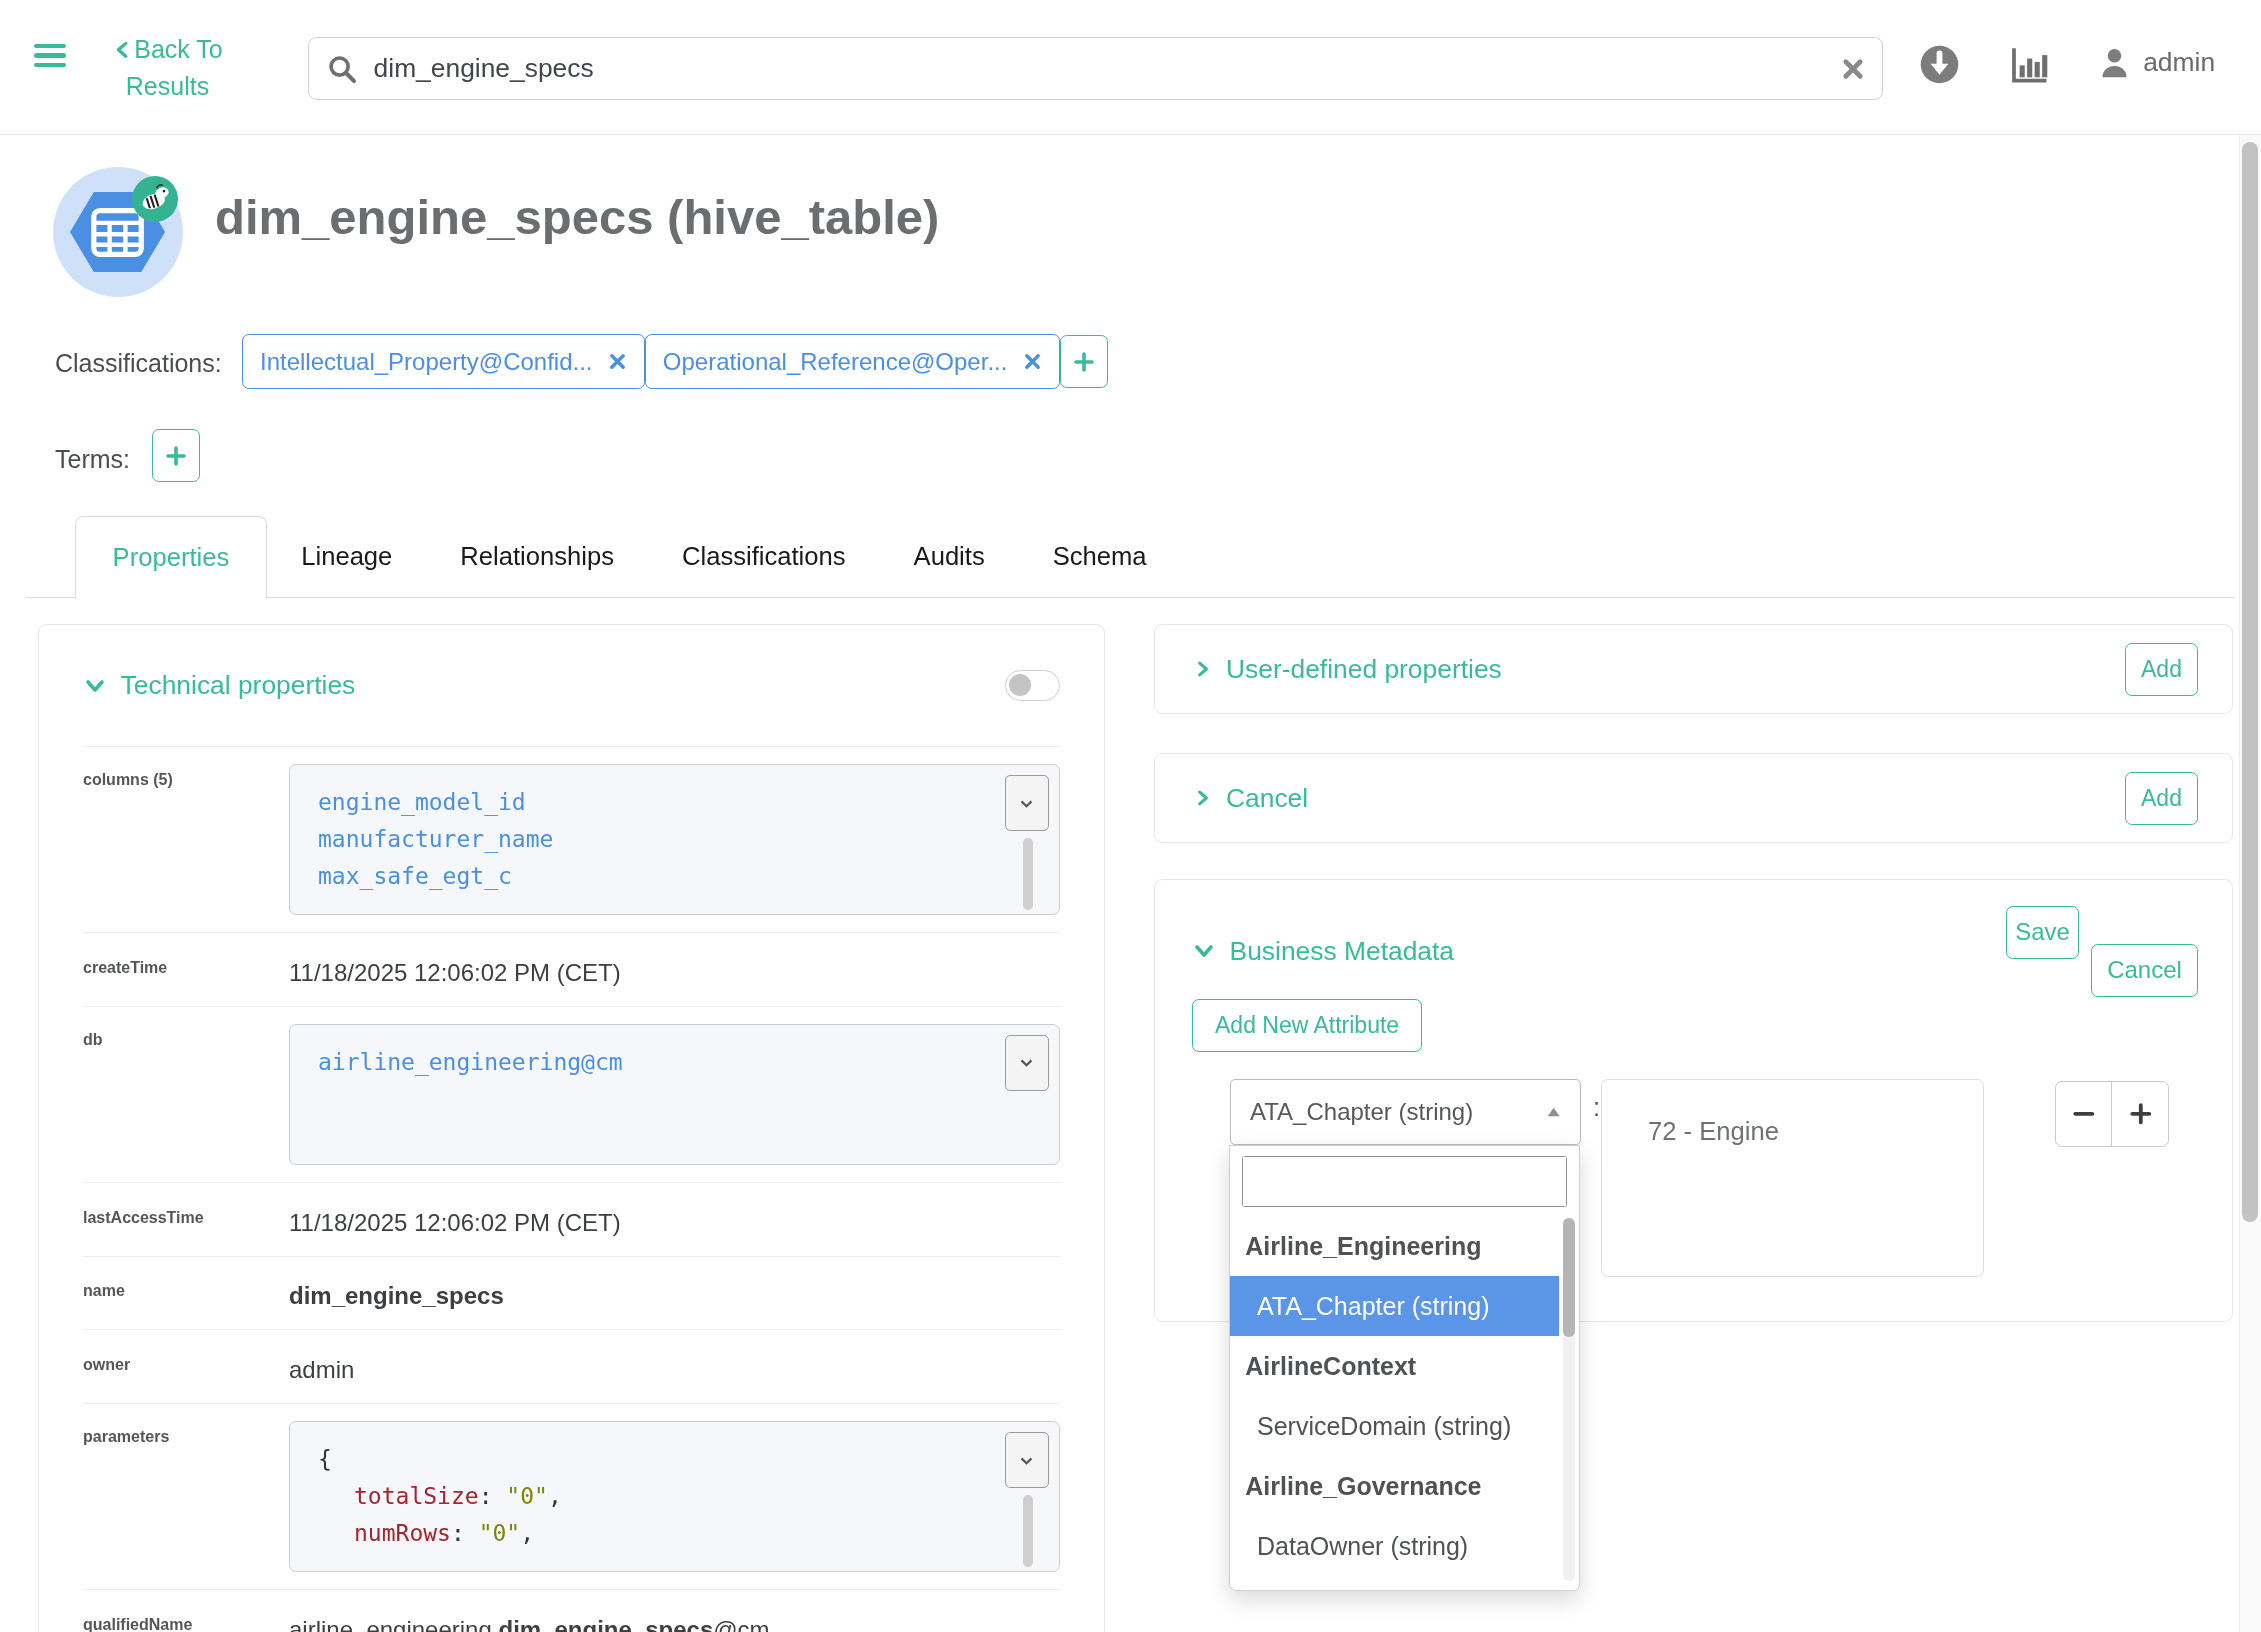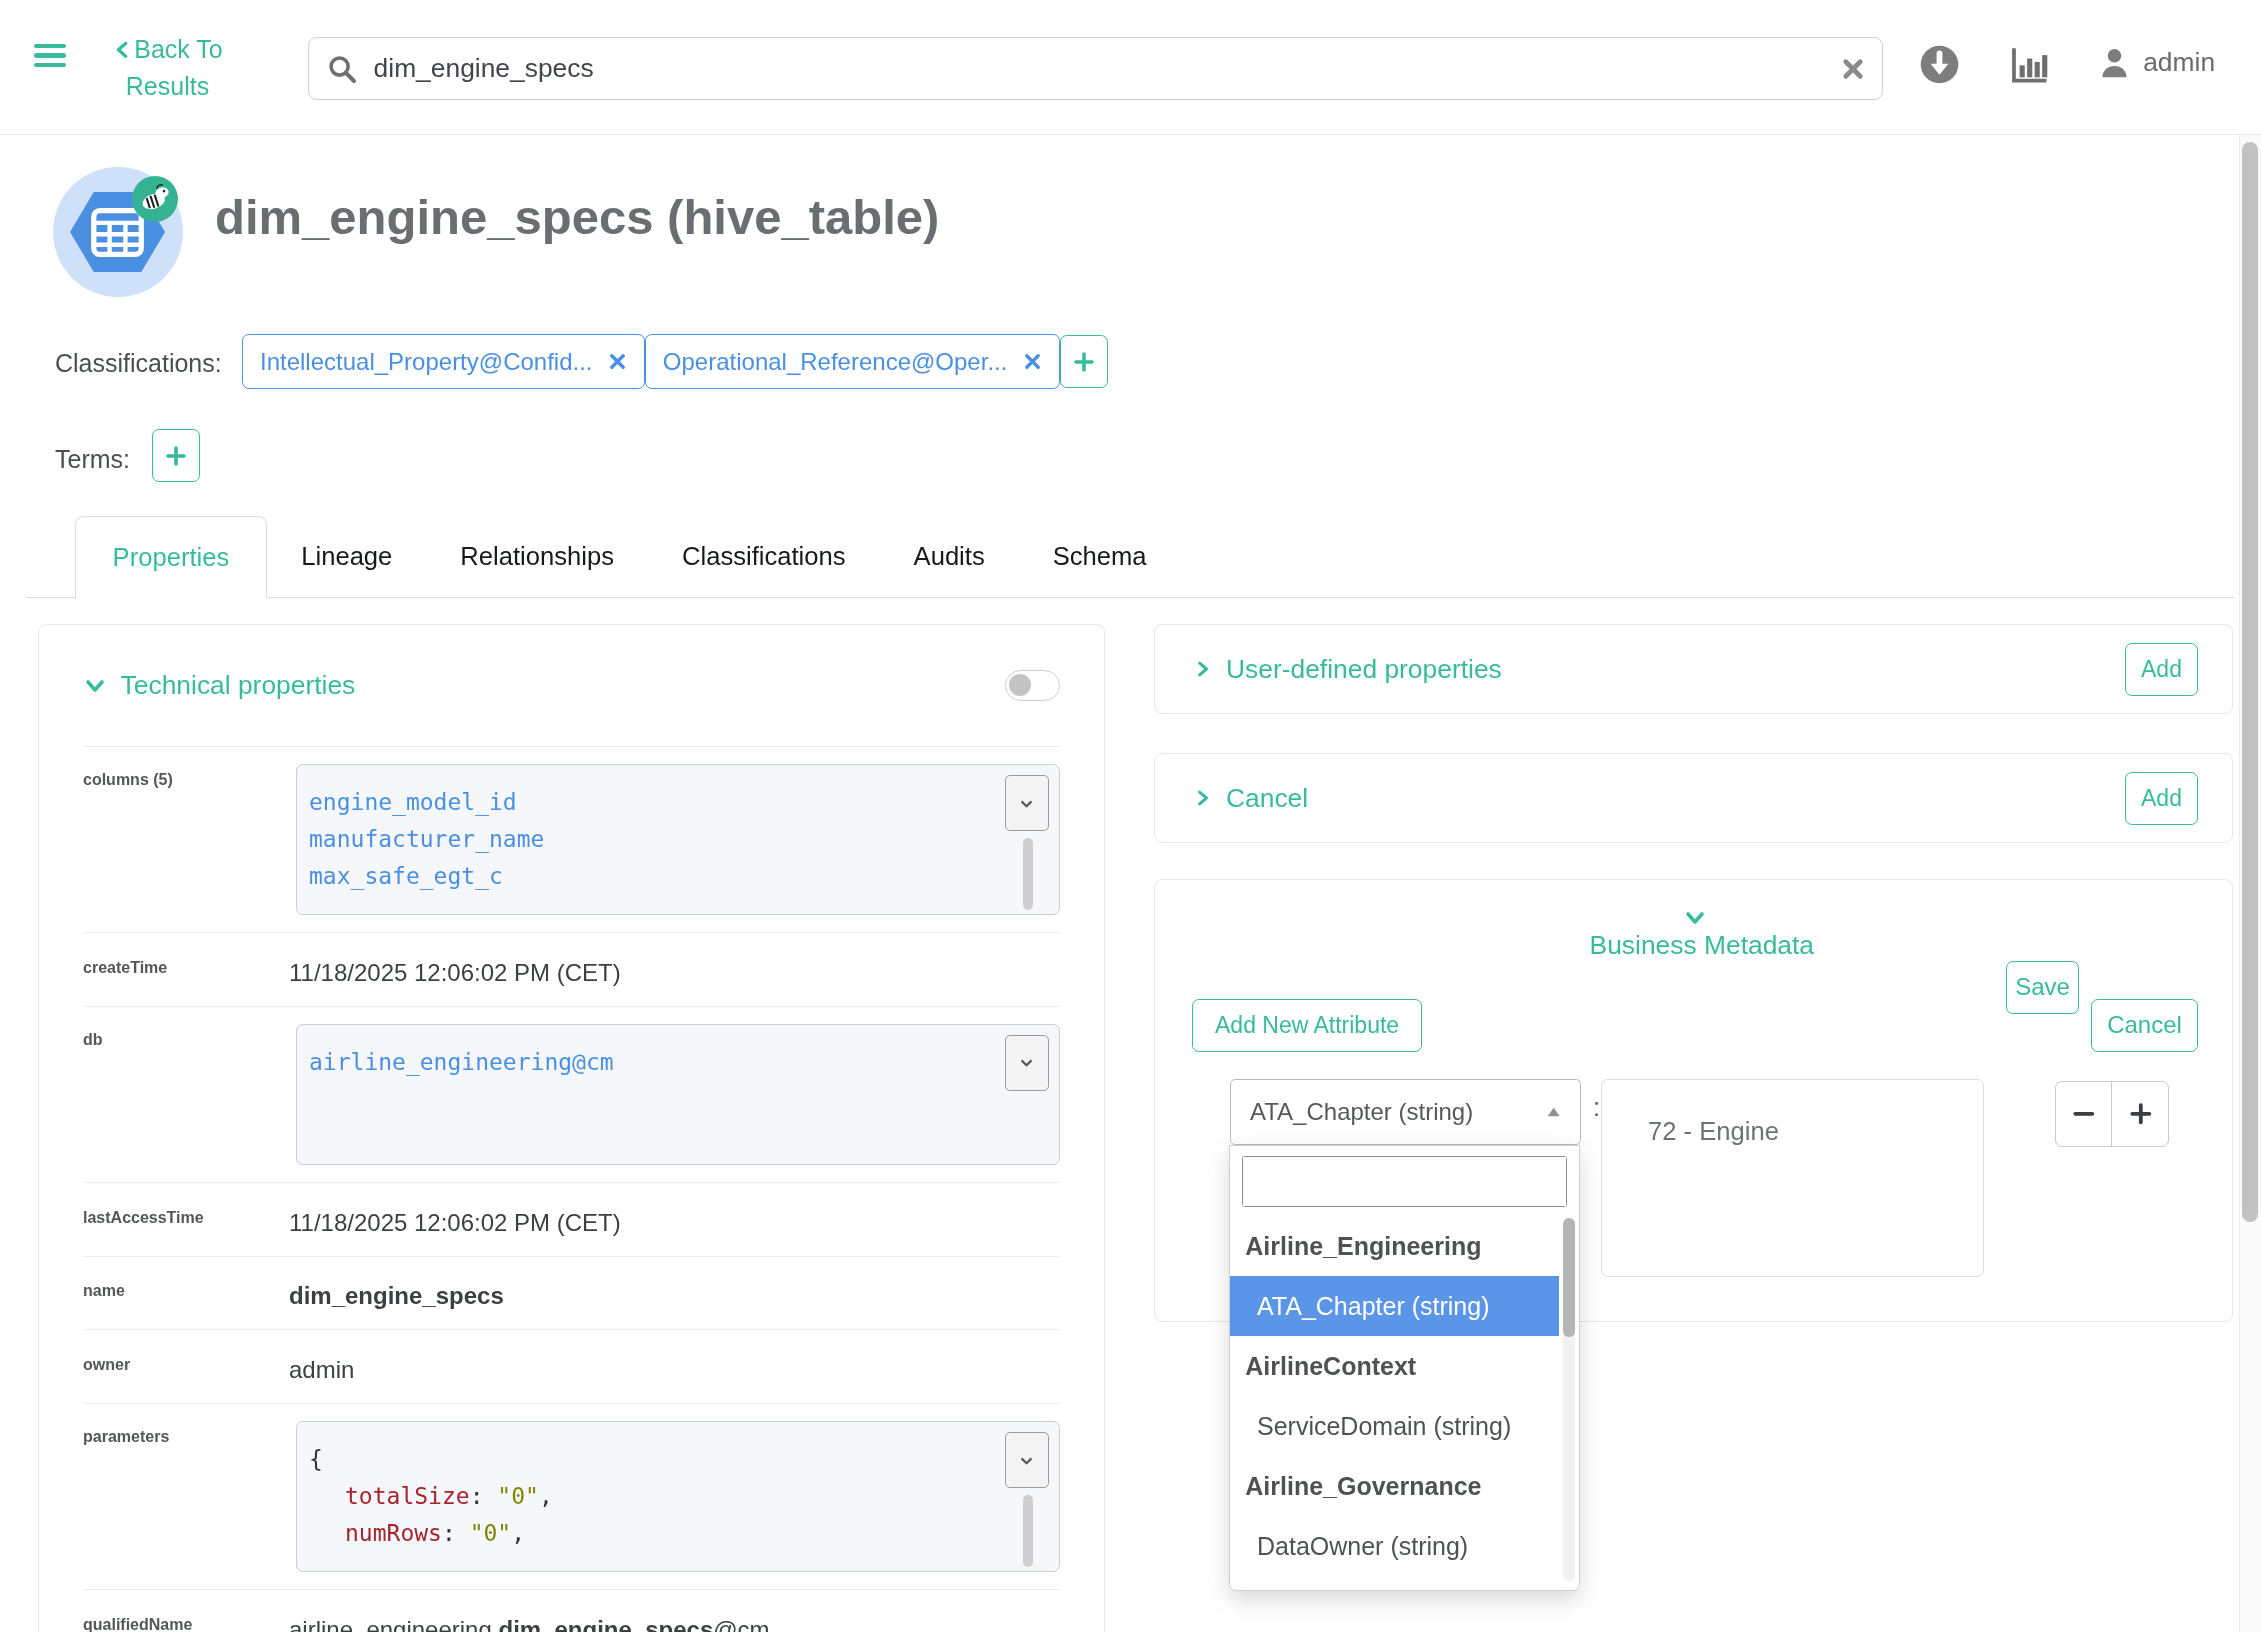--- a/index.html
+++ b/index.html
@@ -56,22 +56,22 @@
   .toggle{margin-left:auto;width:55px;height:31px;border:1.7px solid #cfcfcf;border-radius:17px;
           background:#fff;position:relative;box-sizing:border-box;cursor:pointer;}
   .toggle .knob{position:absolute;left:3.4px;top:2.6px;width:22px;height:22px;border-radius:50%;background:#c4c4c4;}
   .prow{display:flex;border-bottom:1.7px solid #ededed;align-items:flex-start;}
   .prow.simple{padding:19px 0;}
   .prow.boxed{padding:17px 0;}
   .pkey{width:206px;min-width:206px;font-weight:bold;color:#54565a;font-size:16px;padding-top:6.8px;}
   .pval{flex:1;font-size:24px;color:#3d4043;padding-top:6.8px;}
   .pval.bold{font-weight:bold;}
   .codebox{position:relative;flex:1;background:#f5f7fa;border:1.7px solid #c8cdd4;border-radius:6.8px;
-           box-sizing:border-box;padding:19px 12px;font-family:"DejaVu Sans Mono",monospace;
-           font-size:23px;line-height:37px;margin-left:7px;}
+           box-sizing:border-box;padding:19px 28px;font-family:"DejaVu Sans Mono",monospace;
+           font-size:23px;line-height:37px;}
   .codebox.h-db{height:141px;}
   .codelink{display:block;color:#4a90e2;cursor:pointer;text-decoration:none;}
   .expand-btn{position:absolute;top:10.2px;right:10.2px;width:44px;height:56px;background:#f4f4f4;
               border:1.7px solid #9a9a9a;border-radius:5.1px;display:flex;align-items:center;
               justify-content:center;box-sizing:border-box;cursor:pointer;}
   .box-scroll{position:absolute;top:73px;right:25.6px;width:10.2px;bottom:12px;background:#ececec;border-radius:5.1px;}
   .box-thumb{width:10.2px;height:72px;background:#cfcfcf;border-radius:5.1px;}
   .jline{display:block;padding-left:36px;}
   .jline.brace{padding-left:0;color:#333;}
   .jkey{color:#a6242d;}
@@ -79,21 +79,21 @@
   .jstr{color:#7d8600;}
   .qn-bold{font-weight:bold;}
 
   
   .rcard{position:absolute;left:1154px;width:1079px;background:#fff;border:1.7px solid #e6e6e6;
          border-radius:8.5px;box-sizing:border-box;}
   .rcard-head{display:flex;align-items:center;padding:0 34px 0 37px;height:100%;}
   .tbtn{display:inline-flex;align-items:center;justify-content:center;border:1.7px solid #38bb9b;
         border-radius:6.8px;color:#38bb9b;background:#fff;font-size:23px;cursor:pointer;box-sizing:border-box;}
   .btn-add{margin-left:auto;width:73px;height:53px;}
-  .bm-head{display:flex;align-items:center;padding:25.6px 34px 0 37px;flex-direction:column;}
+  .bm-head{display:flex;align-items:center;padding:25.6px 34px 0 37px;}
   .bm-actions{margin-left:auto;display:flex;gap:12px;}
   .btn-save{width:73px;height:53px;font-size:24px;}
   .btn-cancel{width:107px;height:53px;font-size:24px;margin-top:38px;}
   .btn-addnew{position:absolute;left:37px;top:119px;height:53px;padding:0 22px;font-size:23px;}
   .bm-select{position:absolute;left:75px;top:199px;width:351px;height:66px;border:1.7px solid #b9b9b9;
              border-radius:5.1px;background:#fff;display:flex;align-items:center;padding:0 19px;
              box-sizing:border-box;cursor:pointer;}
   .bm-select span{font-size:24px;color:#56585a;}
   .bm-colon{position:absolute;left:438px;top:213px;font-size:25.6px;color:#56585a;}
   .bm-value{position:absolute;left:446px;top:199px;width:383px;height:198px;border:1.7px solid #ddd;

